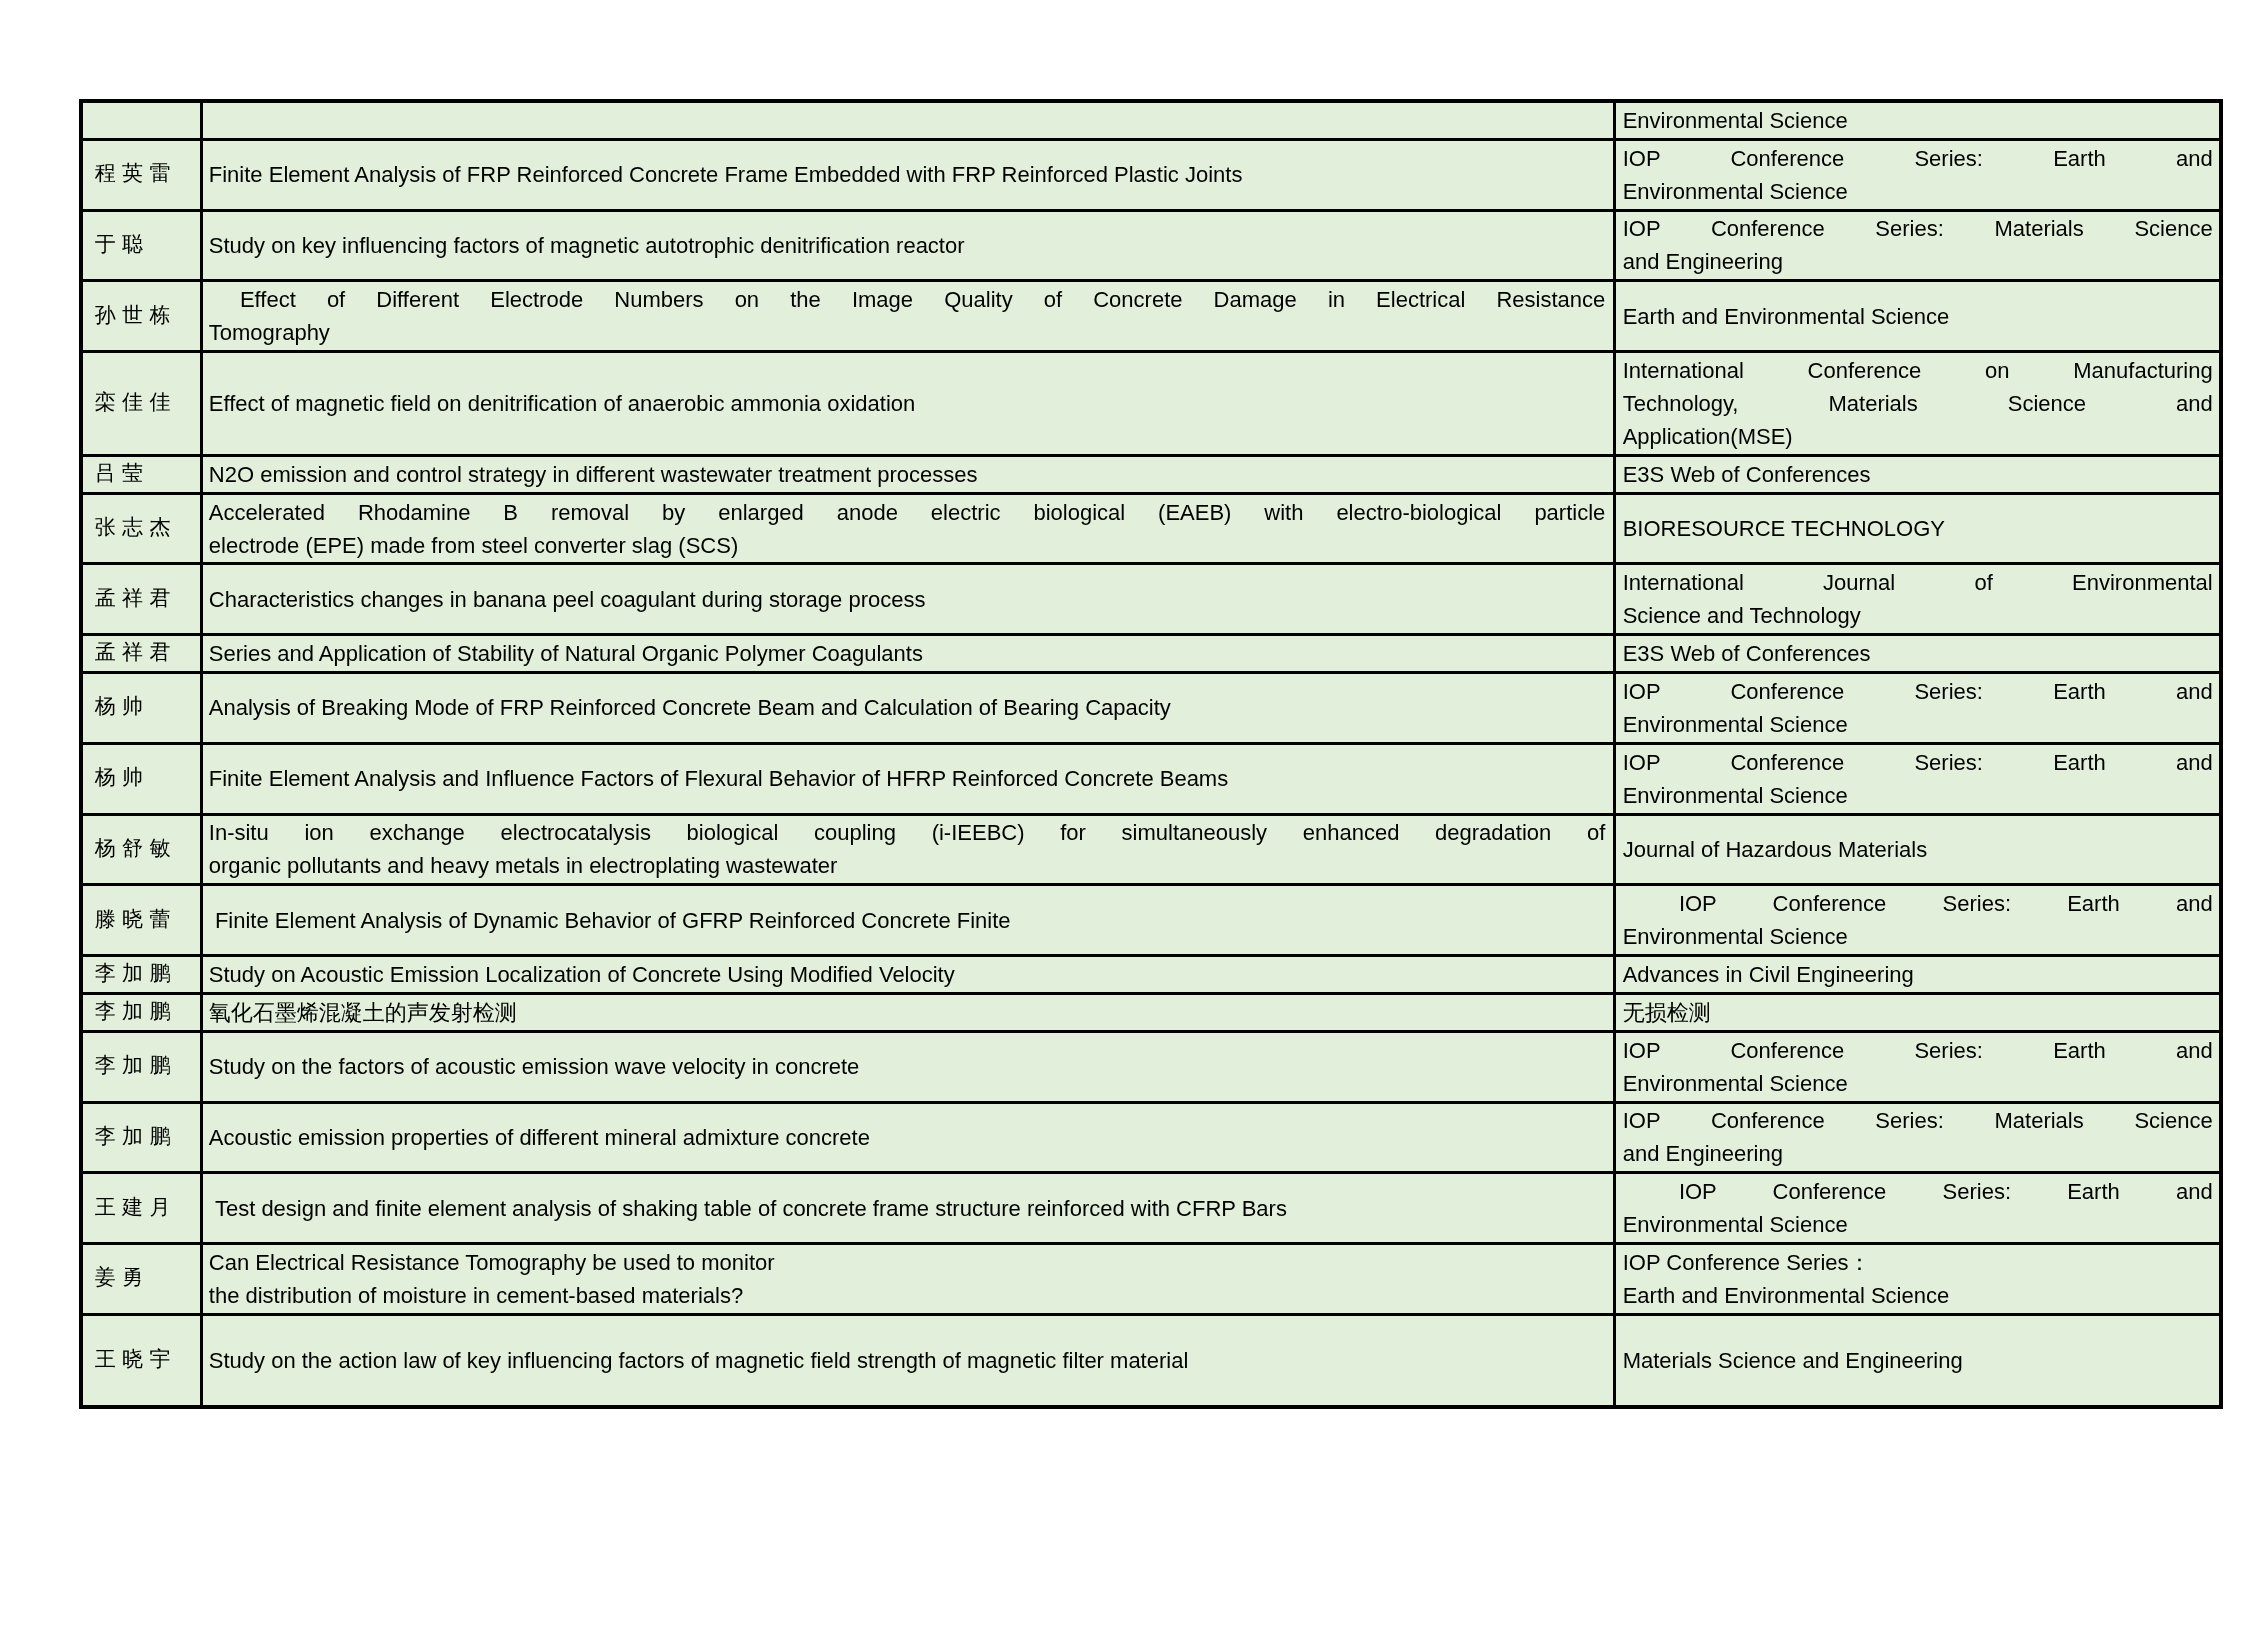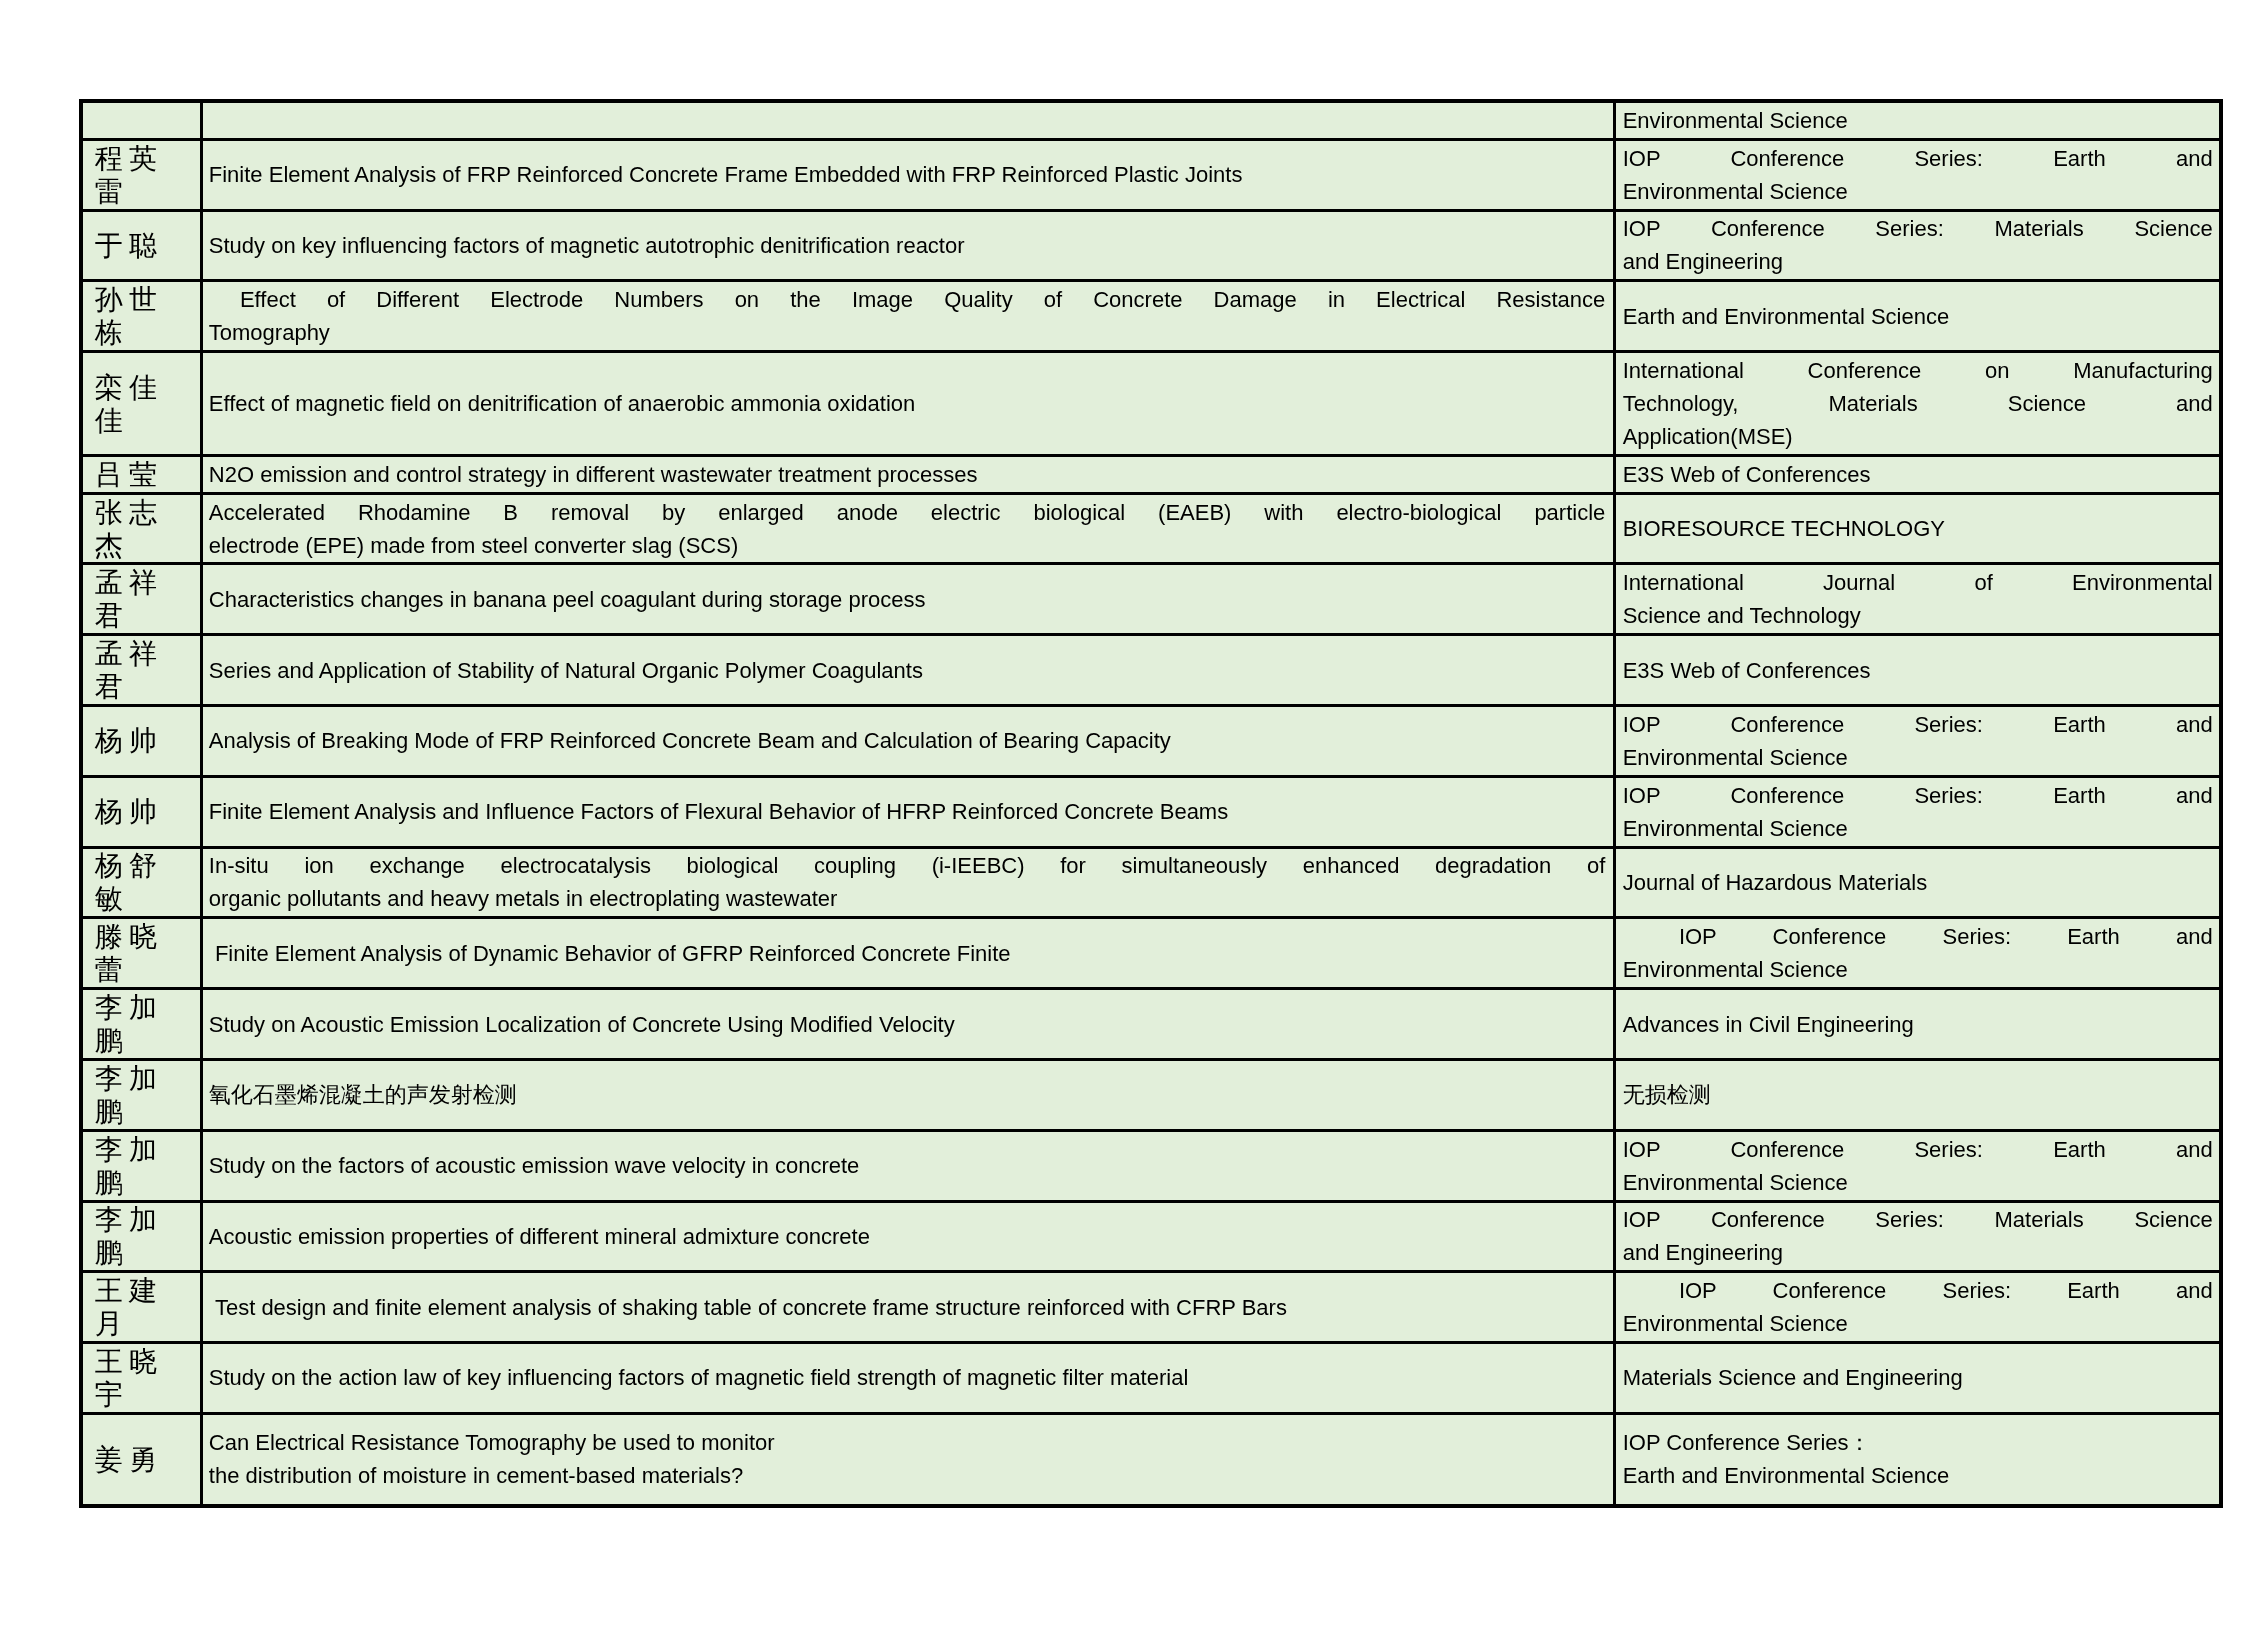--- a/index.html
+++ b/index.html
@@ -32,22 +32,22 @@
     border:3.2px solid var(--border-color);
     background:var(--cell-bg);
     vertical-align:middle;
     color:var(--text-color);
     font-size:22px;
     line-height:33px;
     padding:0.9px 6.3px;
     overflow:hidden;
   }
   td.name{
-    font-family:Liberation Serif, serif;
-    font-size:28px;
+    font-family:Liberation Mono, monospace;
+    font-size:21px;
     letter-spacing:6.3px;
     padding-left:11.8px;
   }
   td.title{ padding-left:6.3px; padding-right:7.2px; }
   td.journal{ padding-left:7.2px; padding-right:6.3px; }
   .ln{ white-space:pre-wrap; }
   .jline{
     text-align:justify;
     text-align-last:justify;
   }
@@ -266,37 +266,37 @@
         <td class="title">
           <div class="ln"> Test design and finite element analysis of shaking table of concrete frame structure reinforced with CFRP Bars</div>
         </td>
         <td class="journal">
           <div class="ln jline"> IOP Conference Series: Earth and</div>
           <div class="ln">Environmental Science</div>
         </td>
       </tr>
       <tr>
         <td class="name">
-          <div class="ln">王晓宇</div>
-        </td>
-        <td class="title">
-          <div class="ln">Study on the action law of key influencing factors of magnetic field strength of magnetic filter material</div>
-        </td>
-        <td class="journal">
-          <div class="ln">Materials Science and Engineering</div>
-        </td>
-      </tr>
-      <tr>
-        <td class="name">
           <div class="ln">姜勇</div>
         </td>
         <td class="title">
           <div class="ln">Can Electrical Resistance Tomography be used to monitor</div>
           <div class="ln">the distribution of moisture in cement-based materials?</div>
         </td>
         <td class="journal">
           <div class="ln">IOP Conference Series：</div>
           <div class="ln">Earth and Environmental Science</div>
+        </td>
+      </tr>
+      <tr>
+        <td class="name">
+          <div class="ln">王晓宇</div>
+        </td>
+        <td class="title">
+          <div class="ln">Study on the action law of key influencing factors of magnetic field strength of magnetic filter material</div>
+        </td>
+        <td class="journal">
+          <div class="ln">Materials Science and Engineering</div>
         </td>
       </tr>
     </tbody>
 </table>
 
 
 </body></html>

